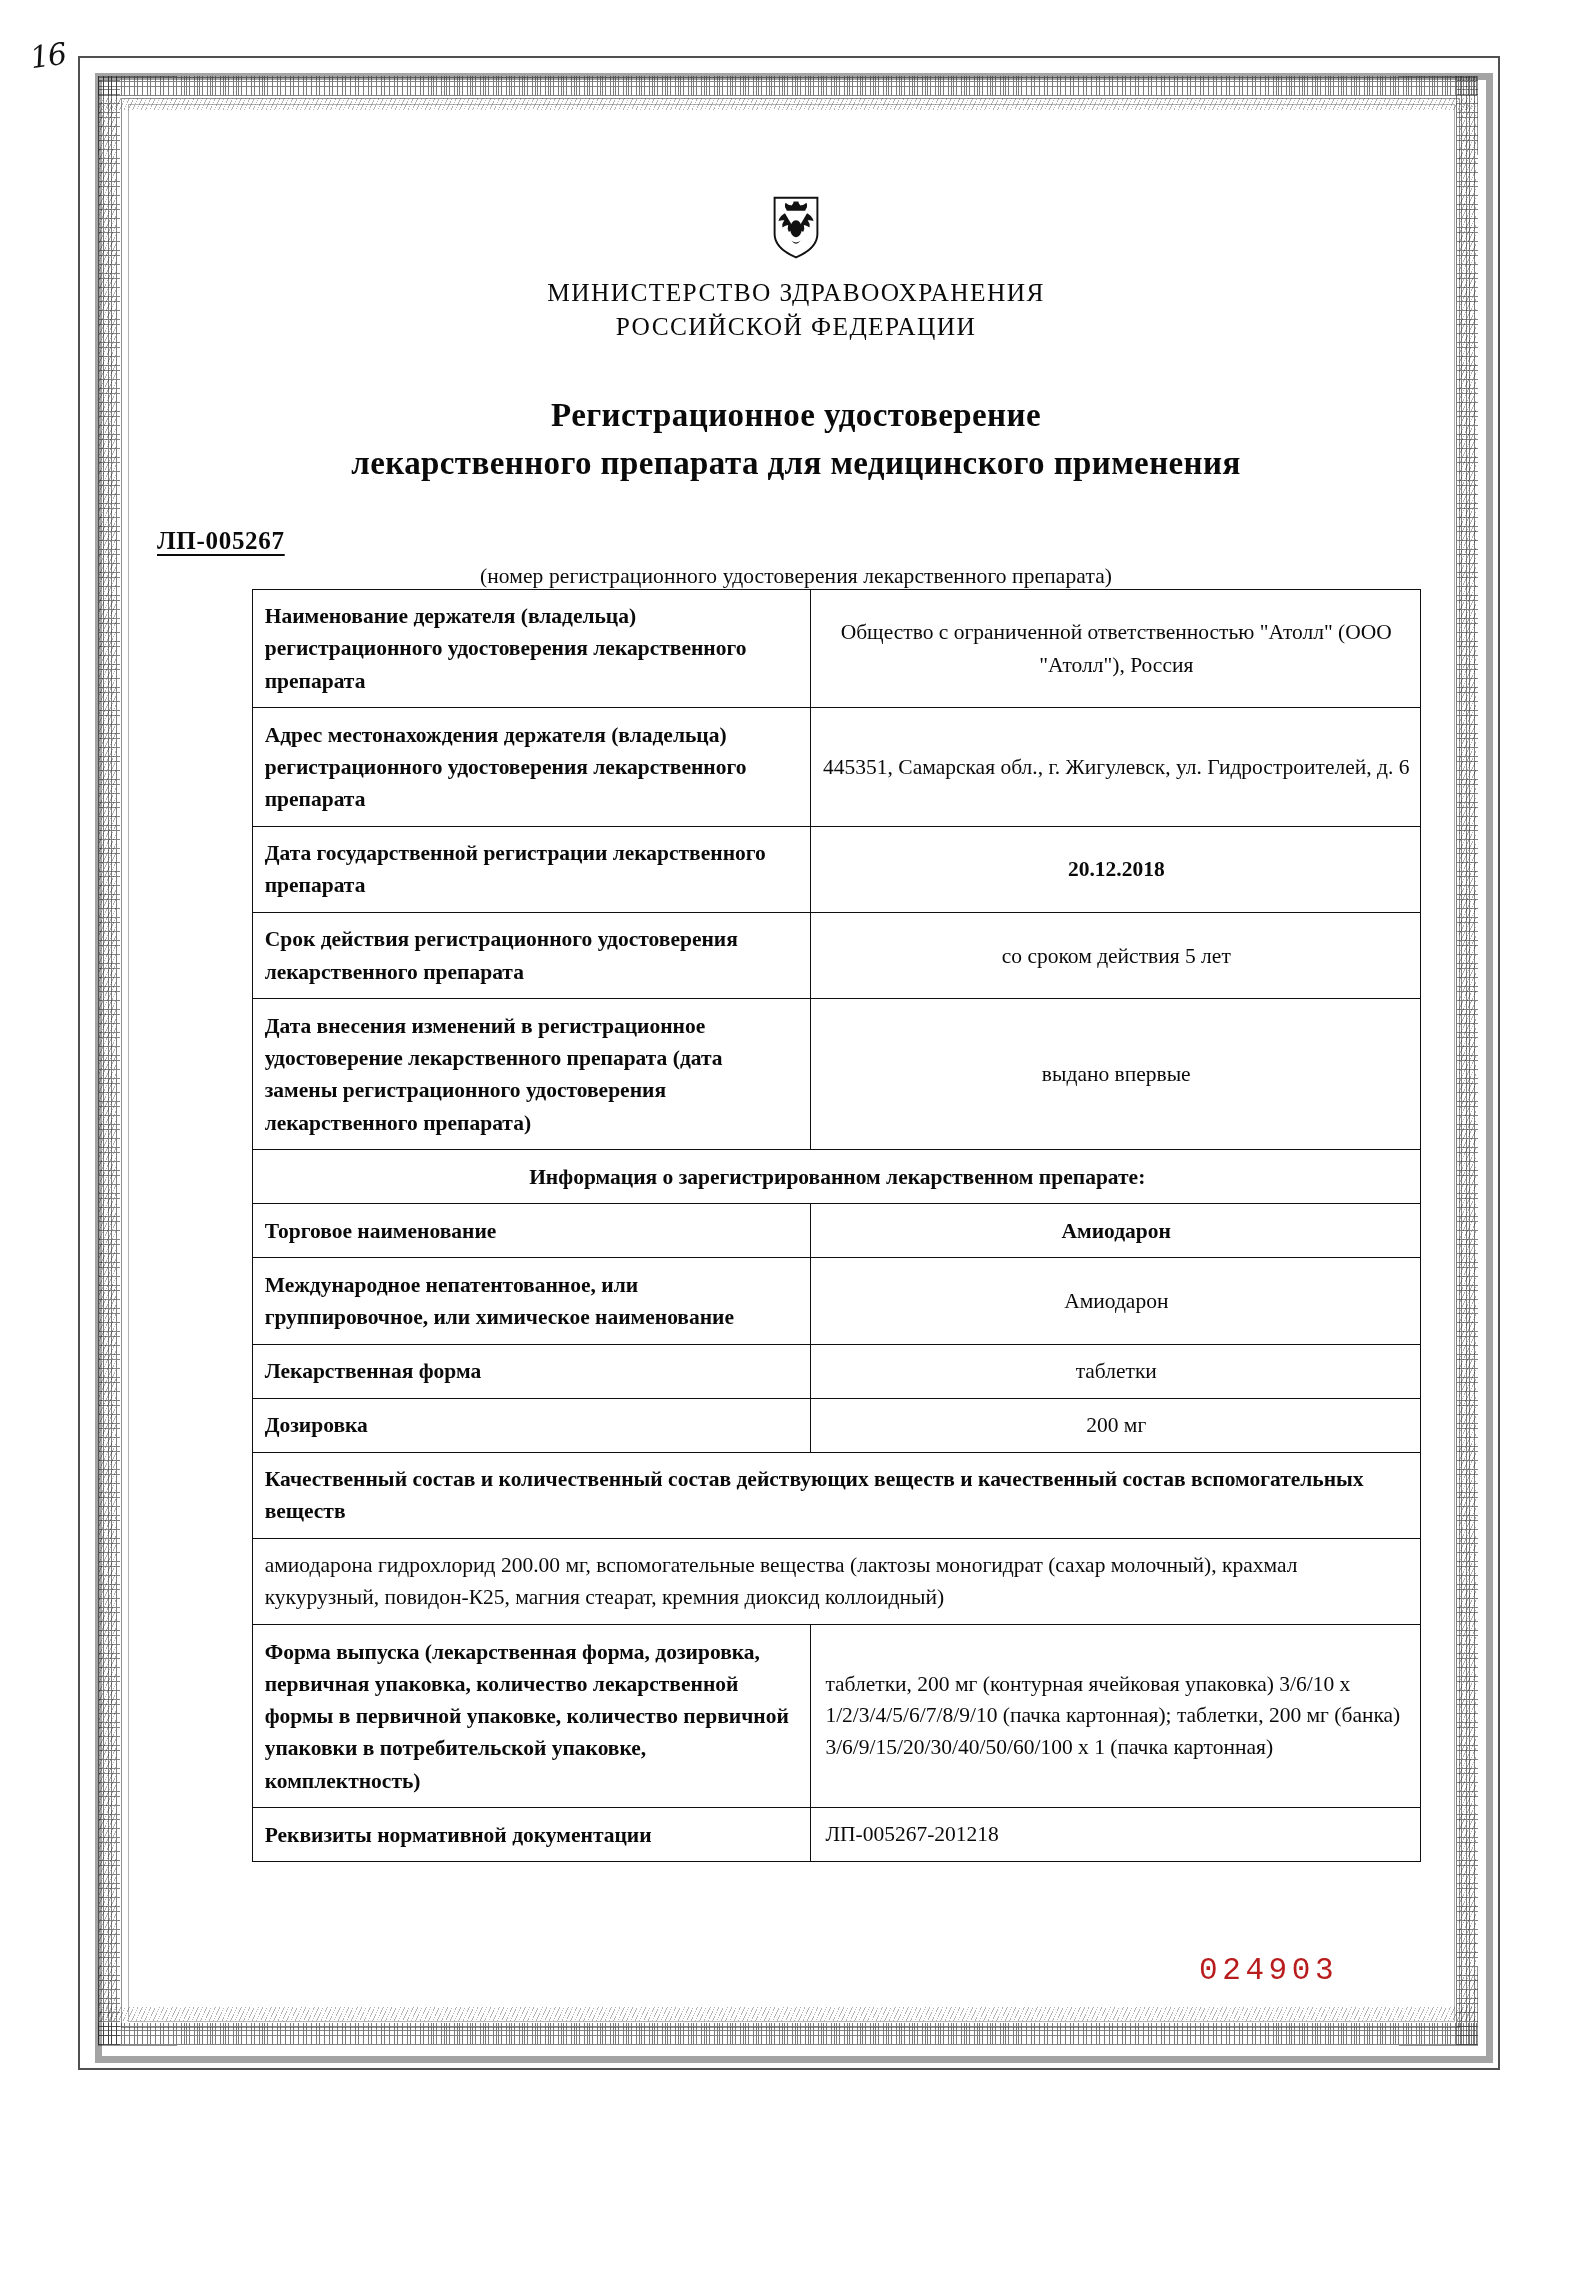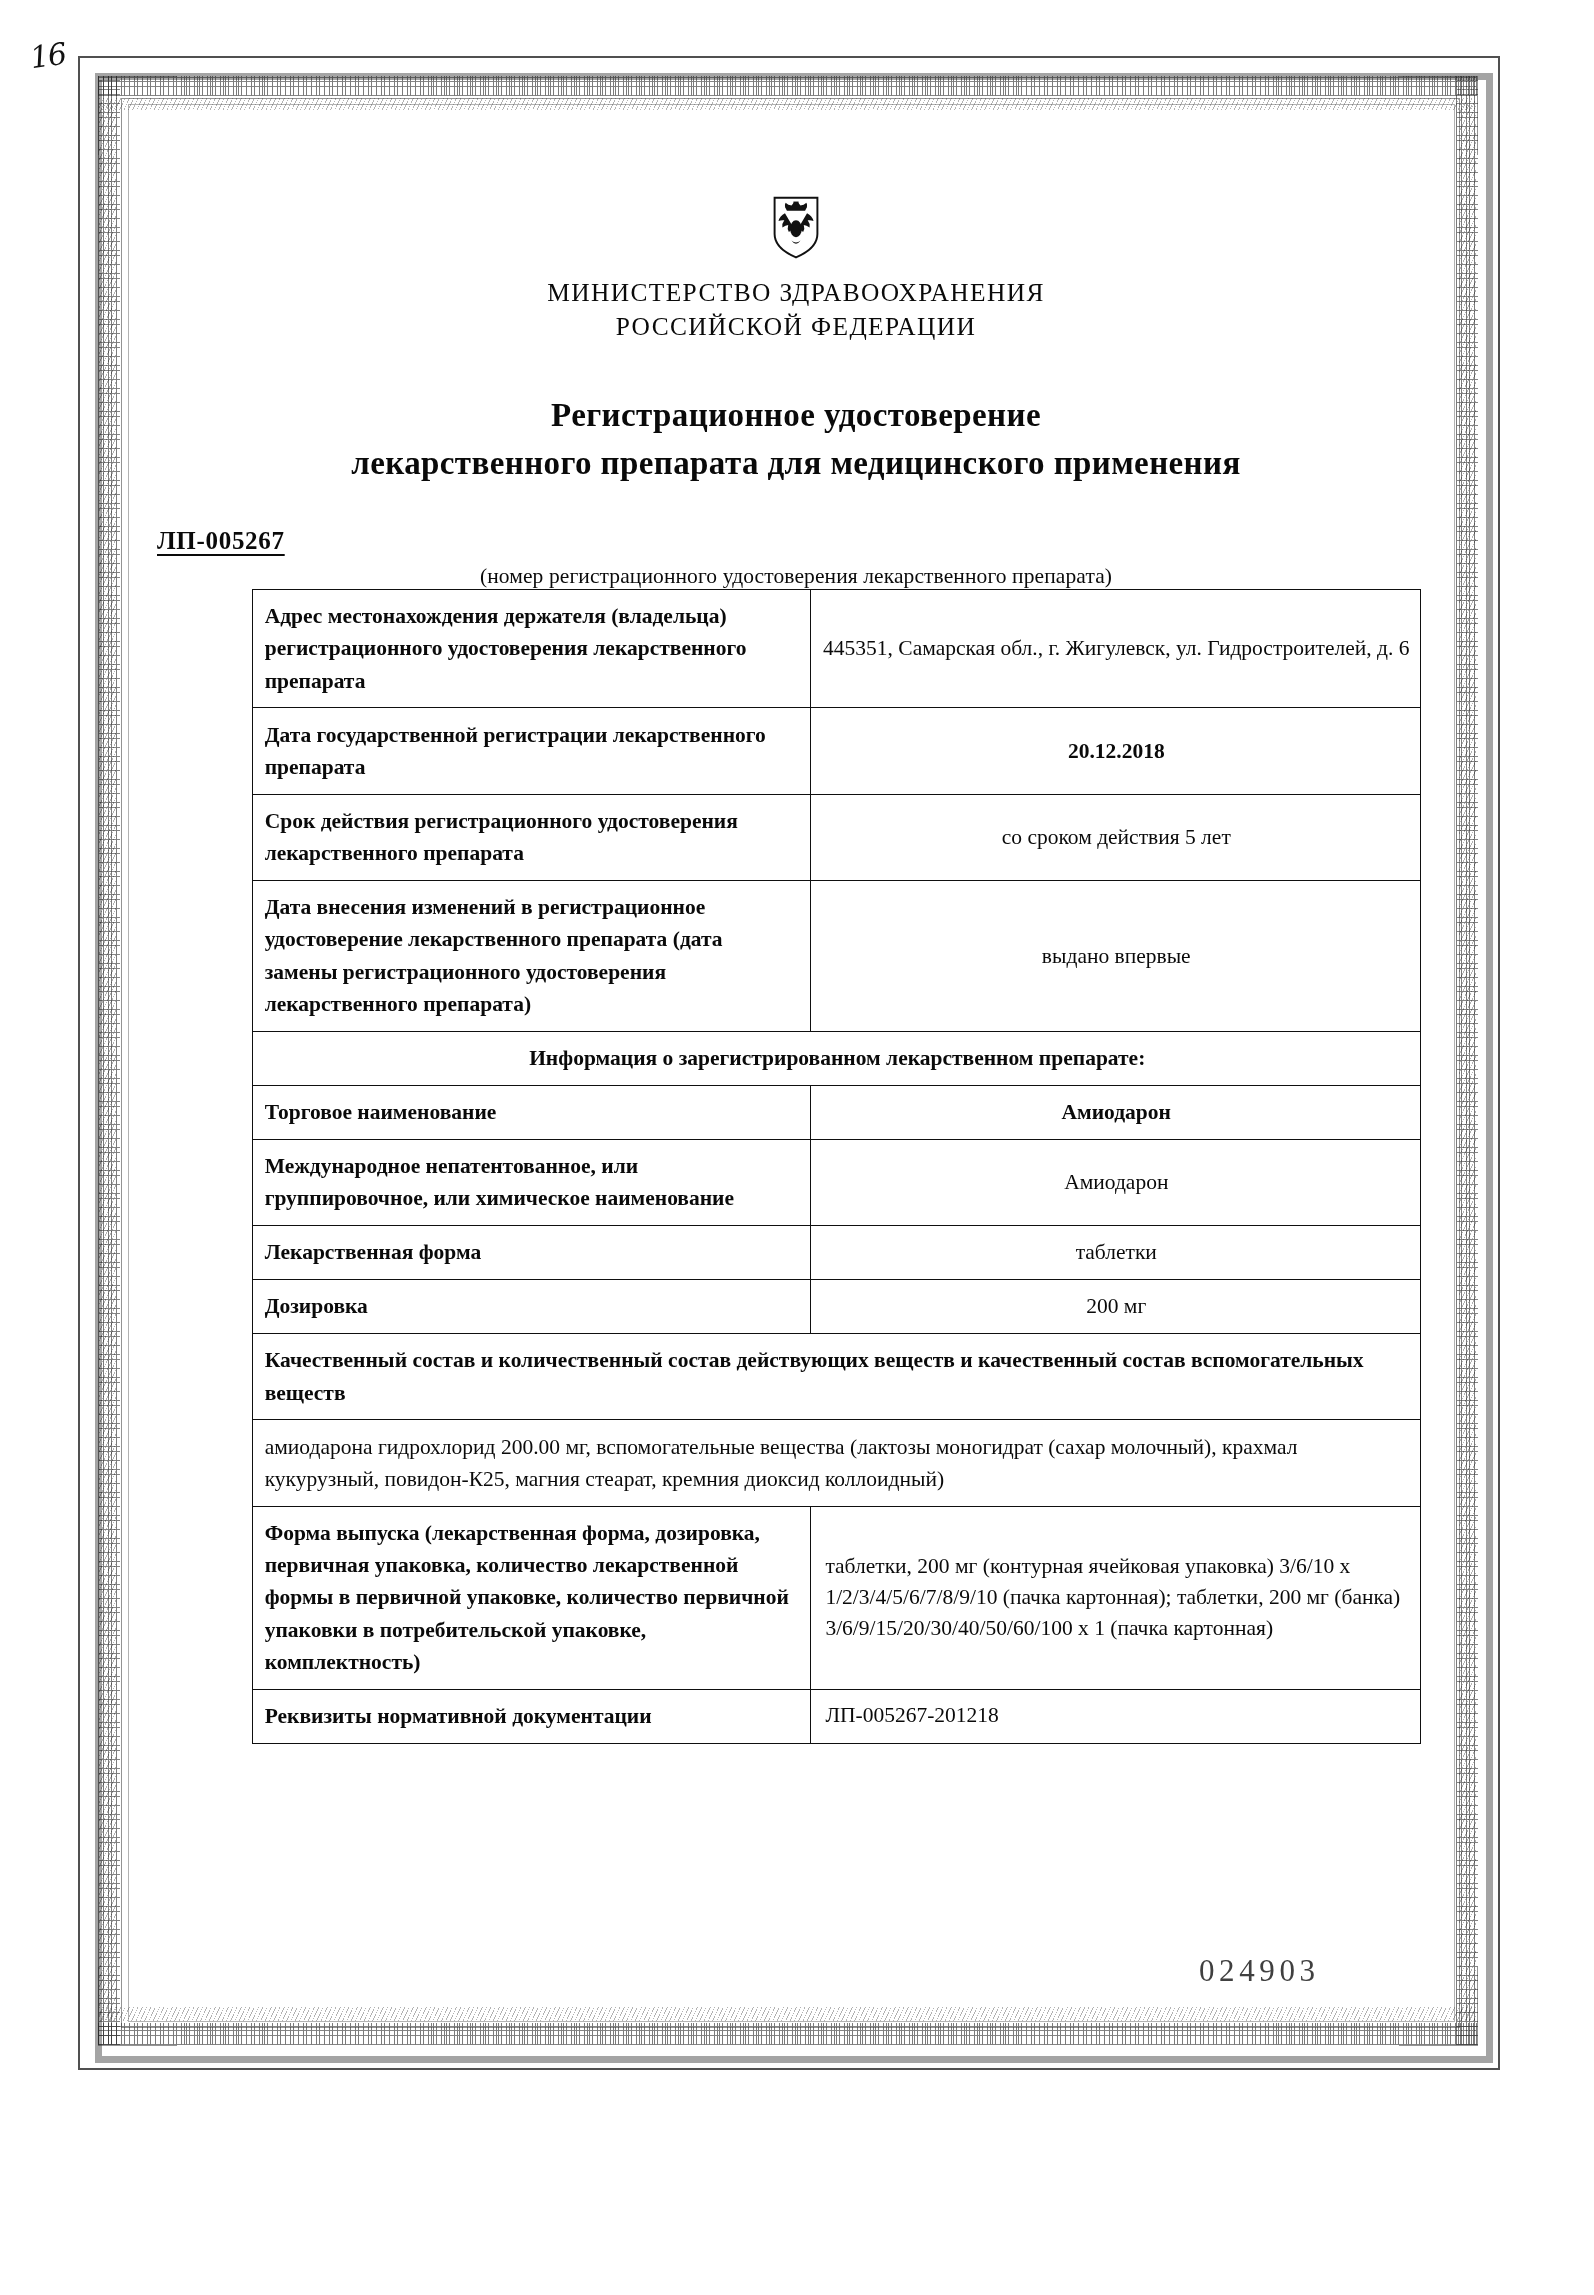--- a/index.html
+++ b/index.html
@@ -204,24 +204,24 @@
     font-weight: normal;
     text-align: left;
     line-height: 1.52;
   }
 
   
   .serial {
     position: absolute;
     left: 1199px;
     top: 1953px;
-    font-family: Liberation Serif, serif;
+    font-family: Liberation Mono, monospace;
     font-size: 31px;
     letter-spacing: 4.6px;
-    color: #404040;
+    color: #b91c1c;
   }
 </style>
 </head>
 <body>
 
 <div id="page">
 
   <div class="hand-mark">16</div>
 
   <div class="frame-outer"></div>
@@ -268,20 +268,24 @@
       <div>Регистрационное удостоверение</div>
       <div>лекарственного препарата для медицинского применения</div>
     </div>
 
     <div class="reg-number">ЛП-005267</div>
     <div class="reg-caption">(номер регистрационного удостоверения лекарственного препарата)</div>
 
     <table class="cert">
       <tbody>
         <tr>
+          <td class="label">Наименование держателя (владельца) регистрационного удостоверения лекарственного препарата</td>
+          <td class="value">Общество с ограниченной ответственностью "Атолл" (ООО "Атолл"), Россия</td>
+        </tr>
+        <tr>
           <td class="label">Адрес местонахождения держателя (владельца) регистрационного удостоверения лекарственного препарата</td>
           <td class="value">445351, Самарская обл., г. Жигулевск, ул. Гидростроителей, д. 6</td>
         </tr>
         <tr>
           <td class="label">Дата государственной регистрации лекарственного препарата</td>
           <td class="value bold">20.12.2018</td>
         </tr>
         <tr>
           <td class="label">Срок действия регистрационного удостоверения лекарственного препарата</td>
           <td class="value">со сроком действия 5 лет</td>

